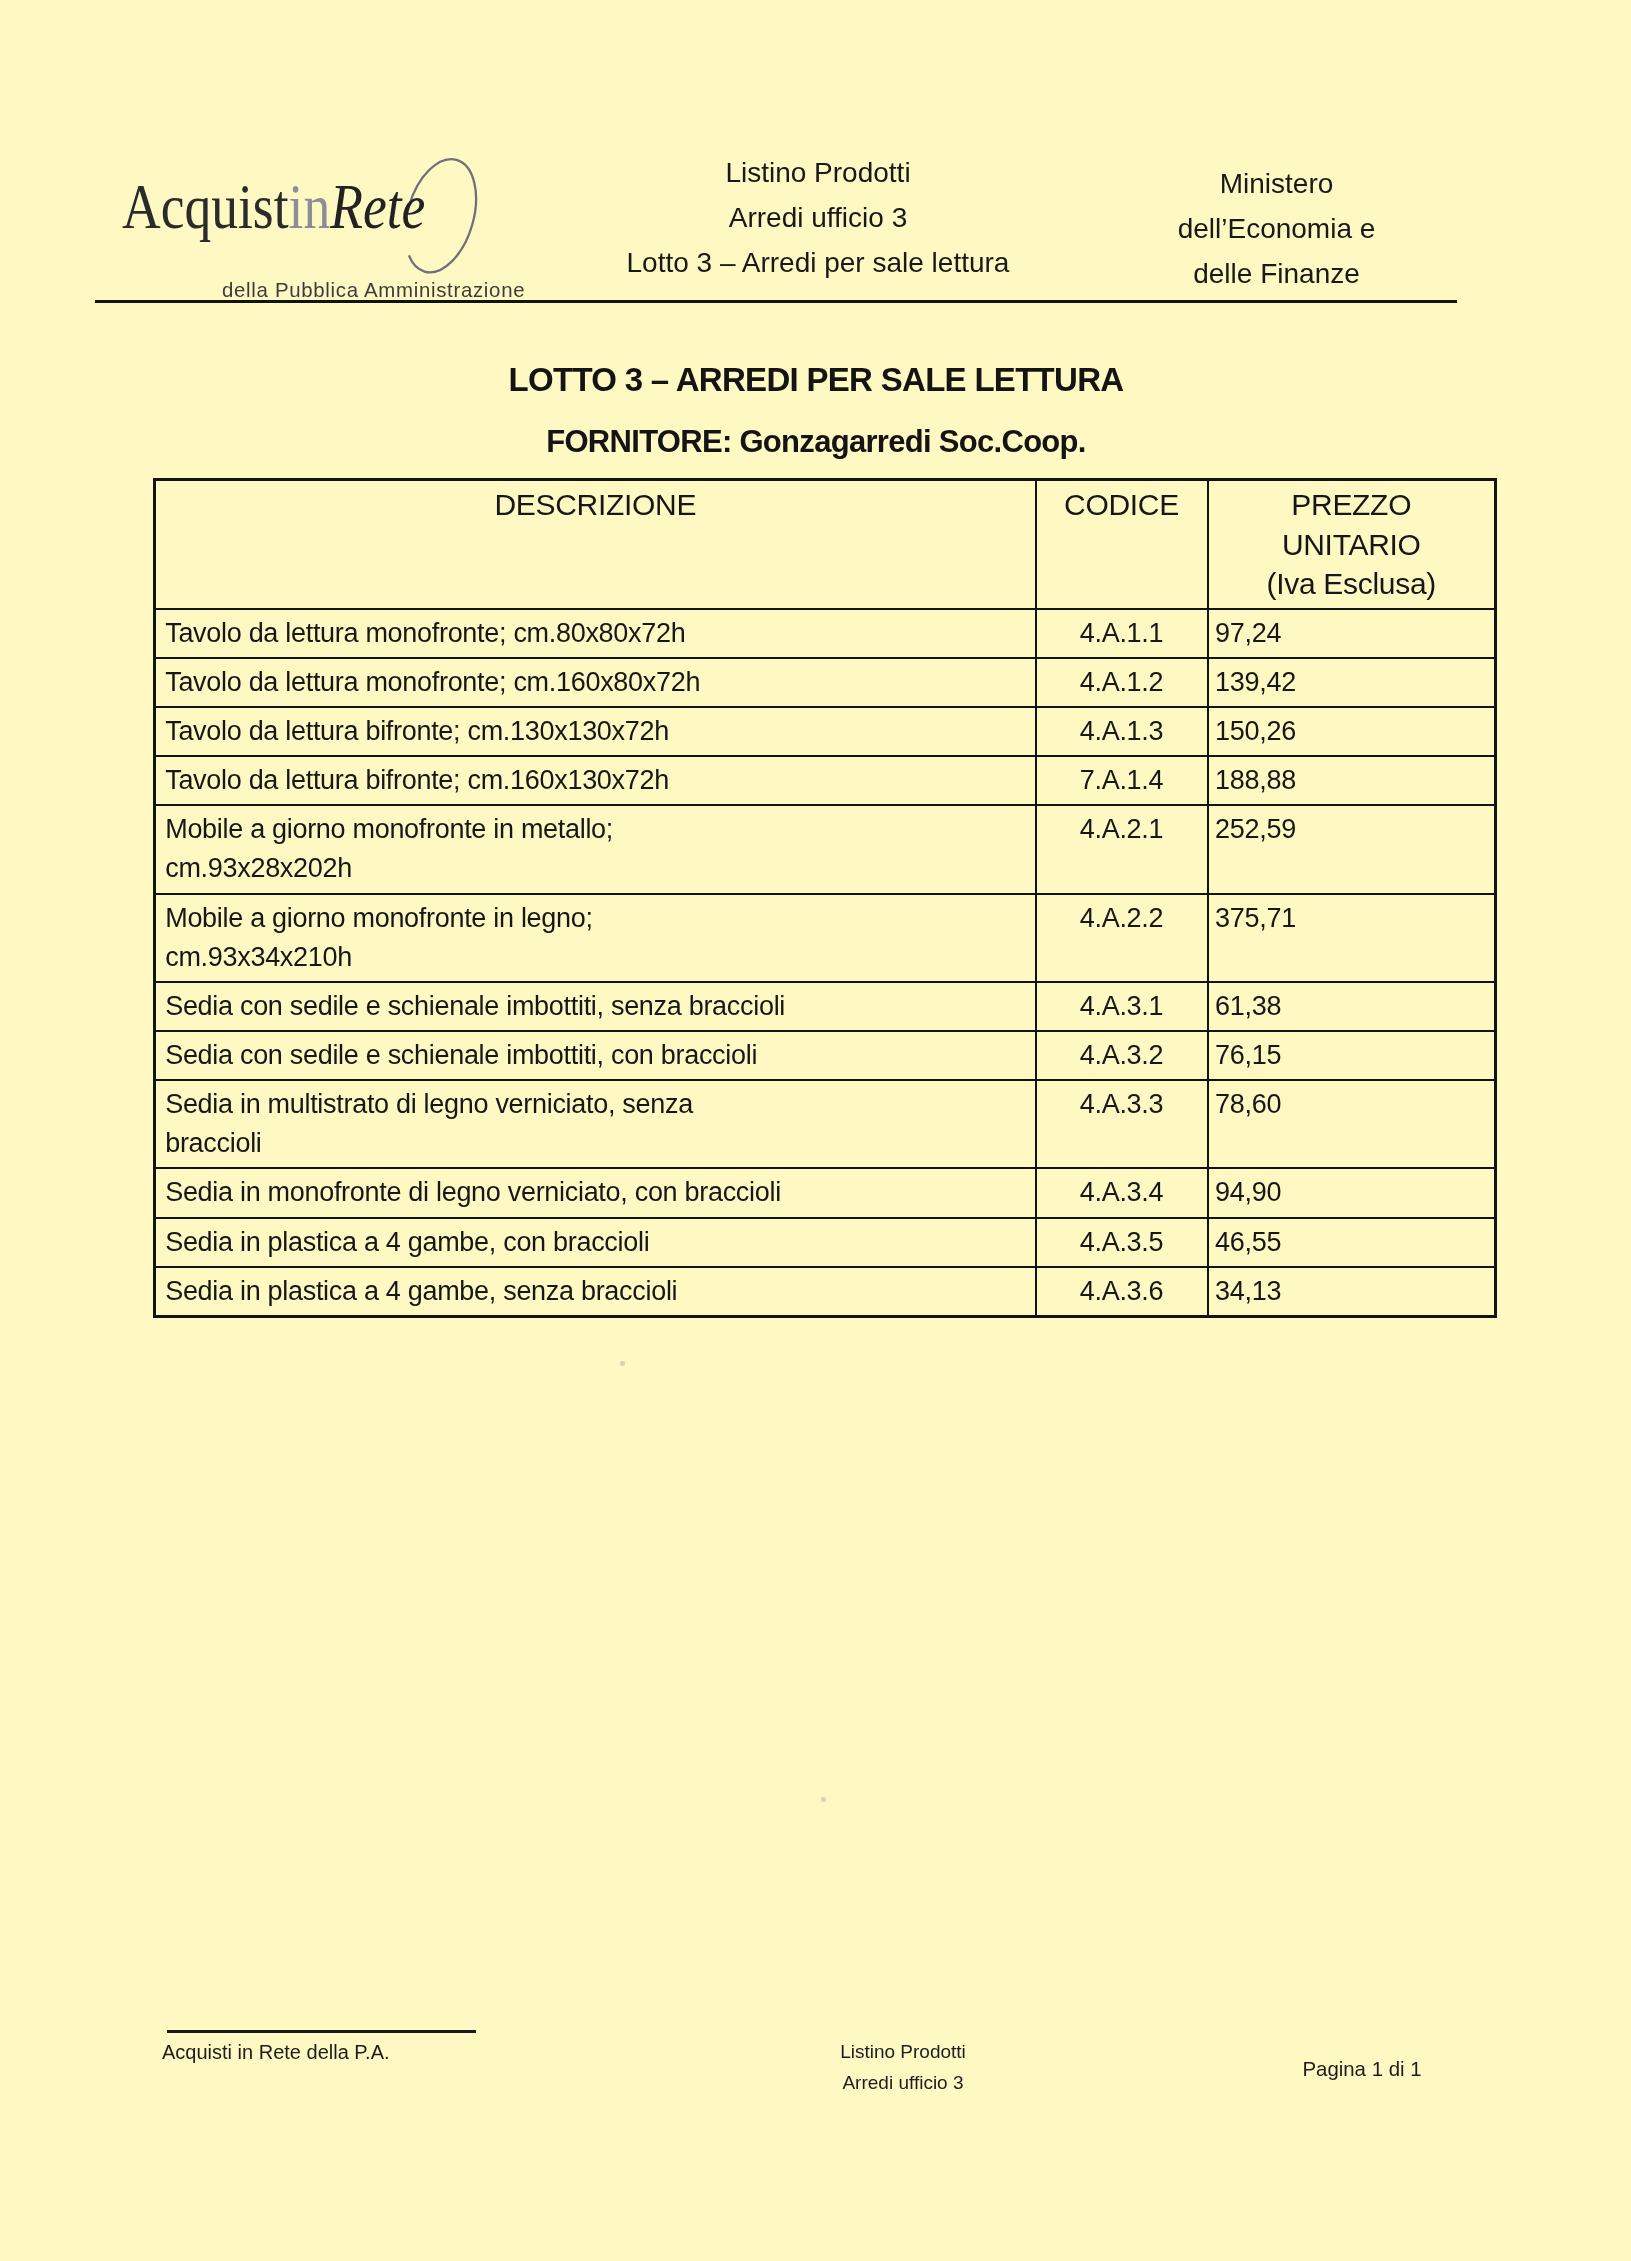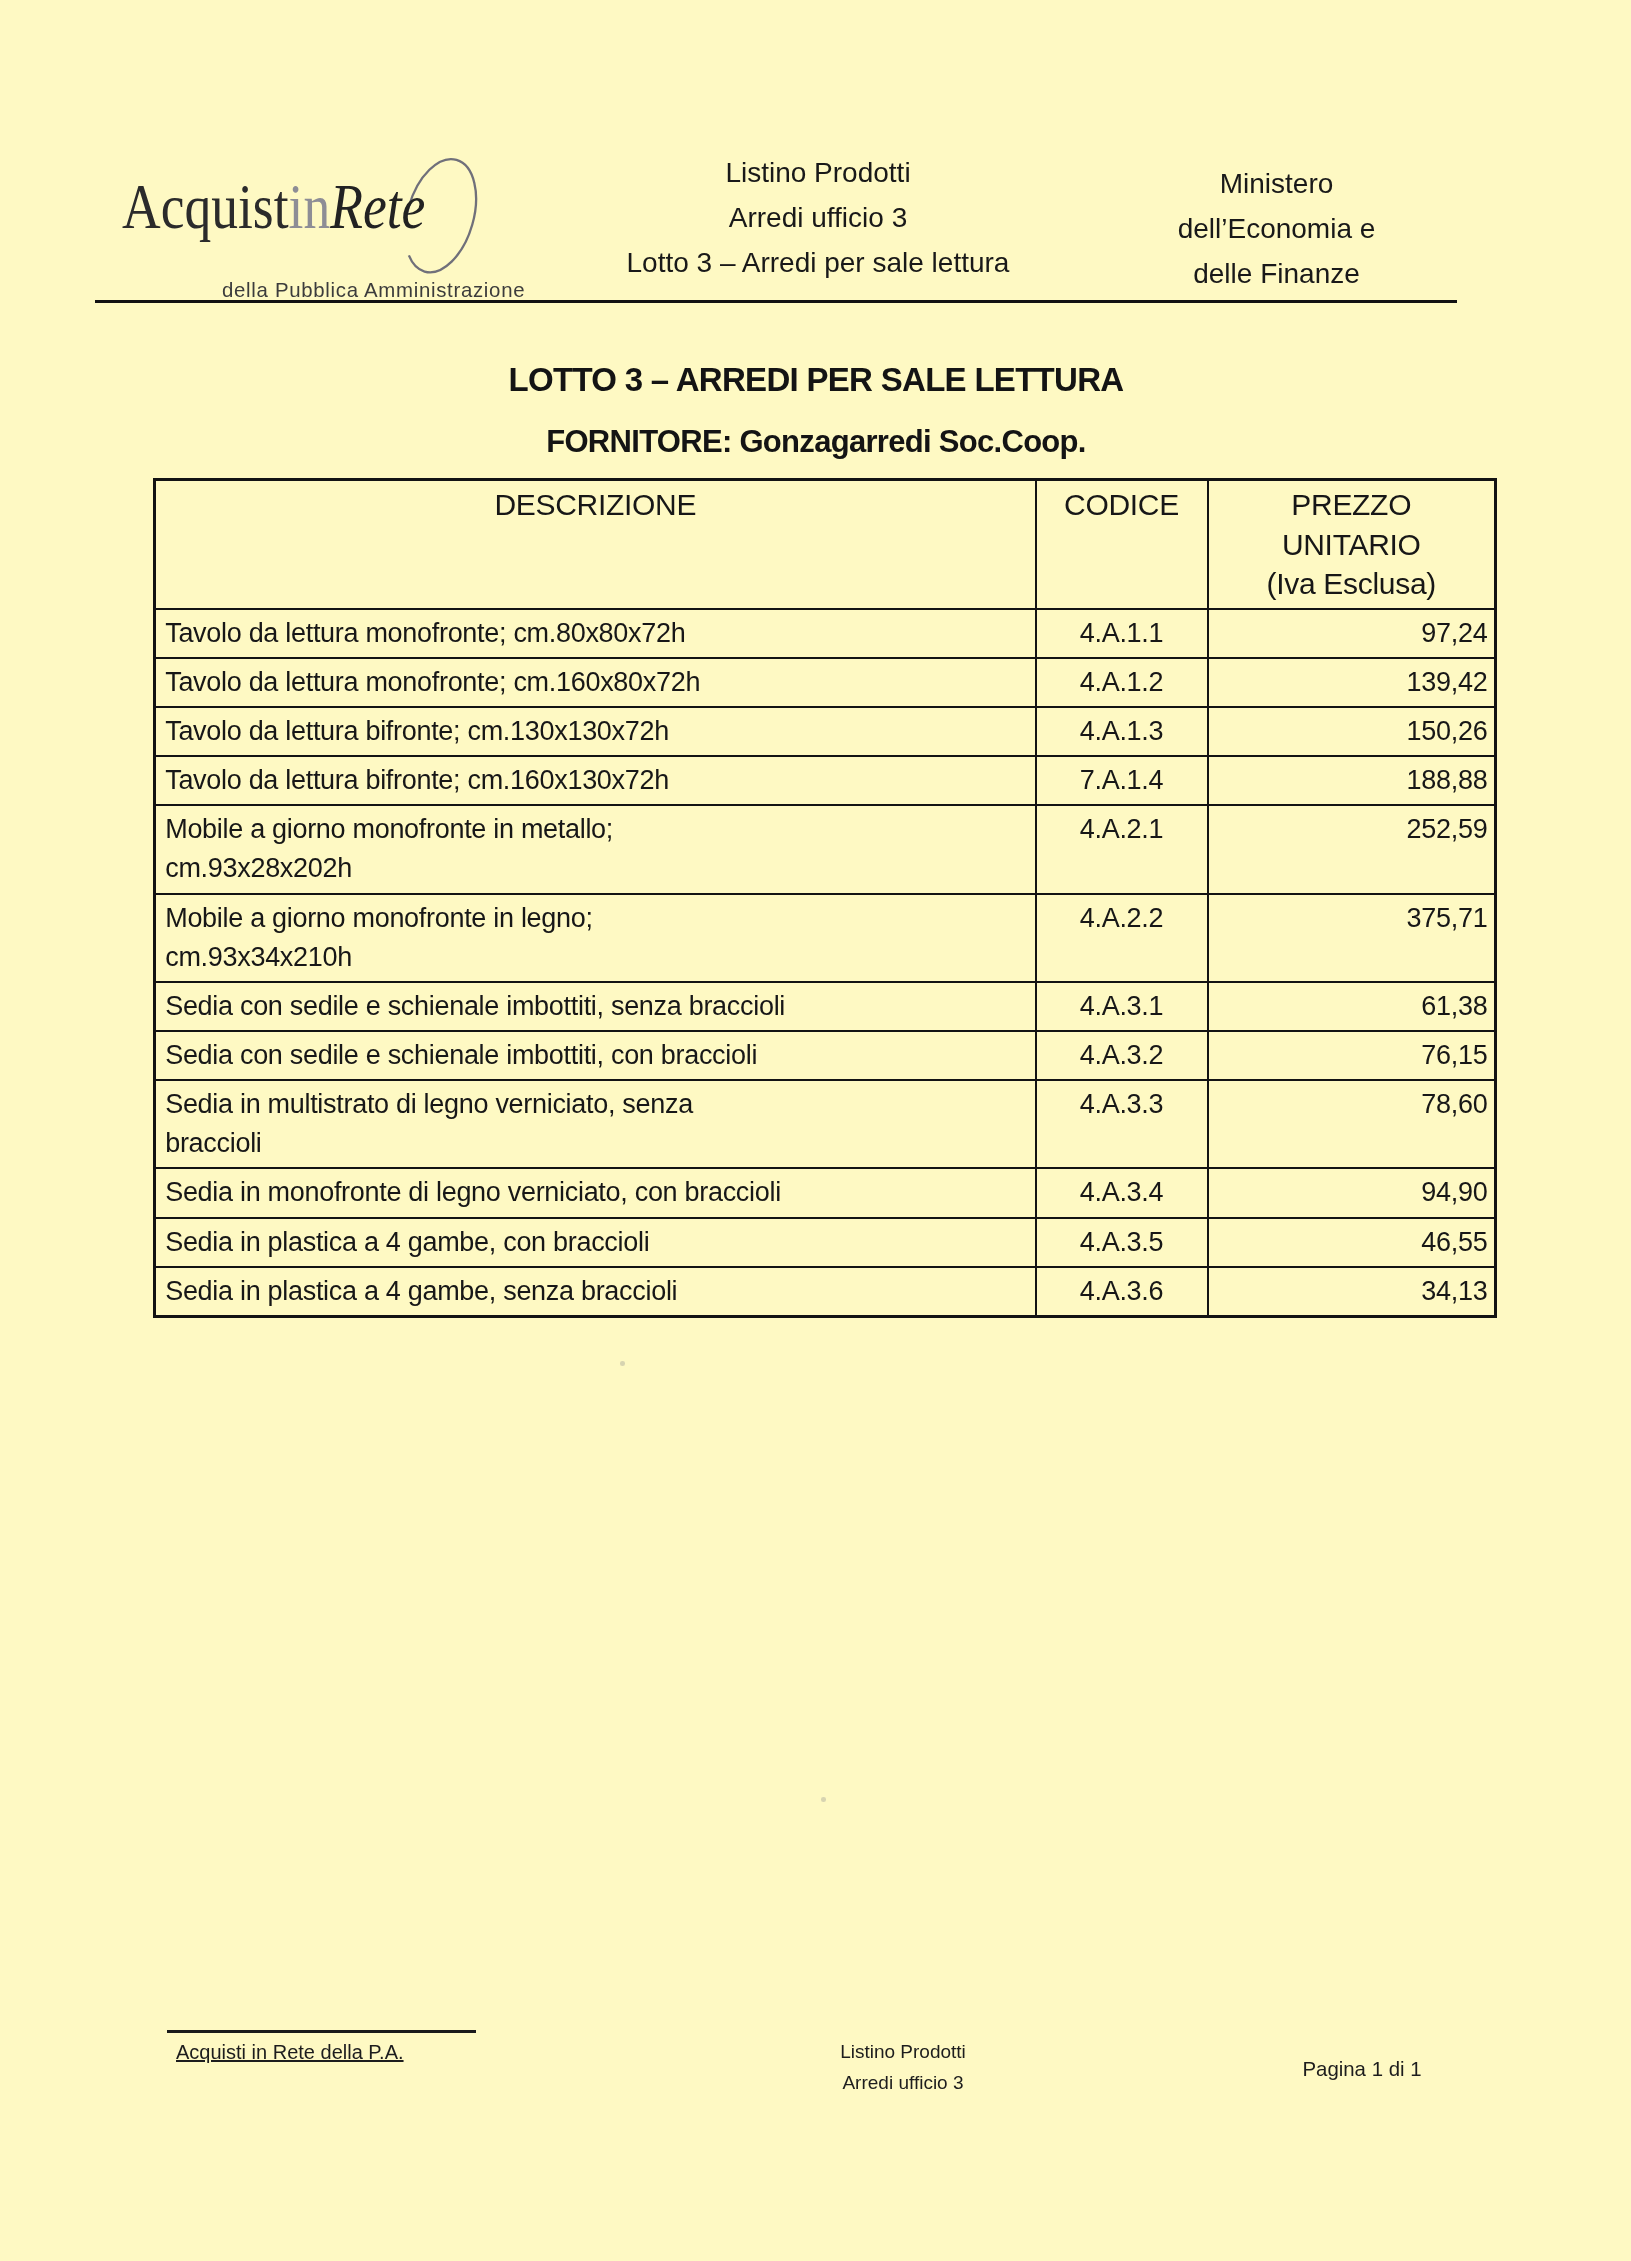--- a/index.html
+++ b/index.html
@@ -68,28 +68,28 @@
     vertical-align:top;
     padding:4px 6.6px;
   }
   .price-table th{
     font-size:30px;font-weight:normal;text-align:center;
     line-height:1.32;white-space:pre-line;
   }
   .price-table td{line-height:1.45;}
   .price-table td.c-desc{text-align:left;padding-left:9.2px;white-space:pre-line;margin-top:37px;}
   .price-table td.c-code{text-align:center;}
-  .price-table td.c-price{text-align:right;}
+  .price-table td.c-price{text-align:left;}
 
   
   .foot-left-rule{
     position:absolute;left:167px;top:2030px;width:309px;height:2.6px;background:#1a1a1a;
   }
   .foot-left{
-    position:absolute;left:176px;top:2041px;font-size:20px;color:#1d1d1d;white-space:nowrap;text-decoration:underline;
+    position:absolute;left:162px;top:2041px;font-size:20px;color:#1d1d1d;white-space:nowrap;
   }
   .foot-center{
     position:absolute;left:745px;top:2037px;width:316px;
     text-align:center;font-size:19px;line-height:1.62;color:#1d1d1d;
   }
   .foot-right{
     position:absolute;left:1276px;top:2058px;width:172px;
     text-align:center;font-size:20.4px;color:#1d1d1d;white-space:nowrap;
   }
 

